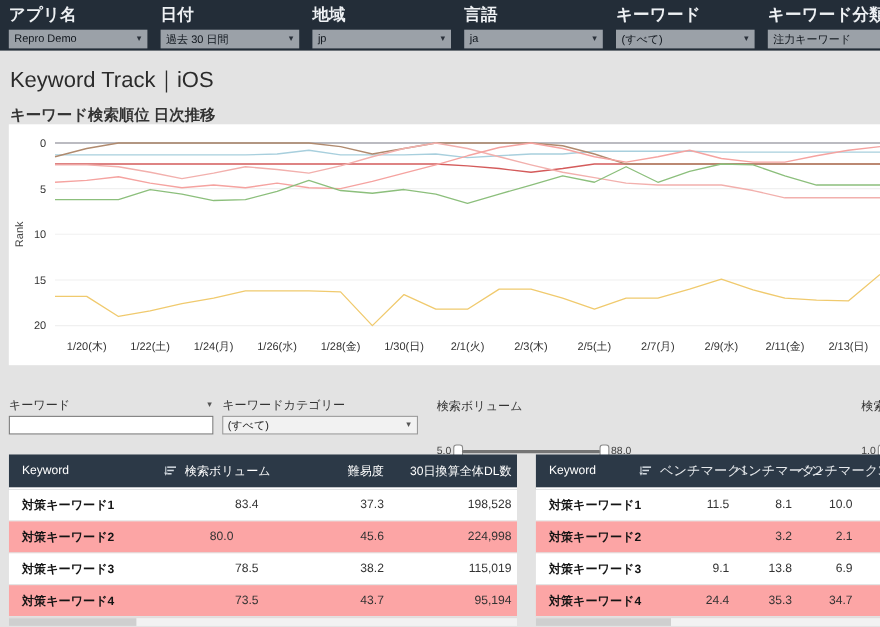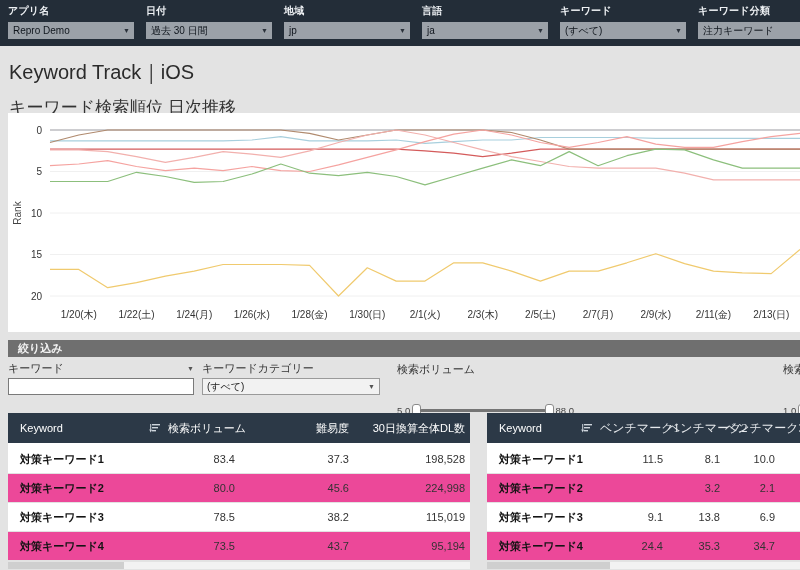--- a/index.html
+++ b/index.html
@@ -2,29 +2,29 @@
 <html><head>
 <meta charset="utf-8">
 <style>
   html,body{margin:0;padding:0;background:#bfbfbf;}
   #app{position:relative;width:800px;height:570px;overflow:hidden;background:#e3e3e3;
        font-family:"Liberation Sans","DejaVu Sans",sans-serif;color:#2a2a2a;}
 
   
   .topbar{position:absolute;left:0;top:0;width:800px;height:46px;background:#232d38;overflow:hidden;}
   .tf{position:absolute;top:4px;width:126px;}
-  .tf .tf-label{font-size:10px;font-weight:bold;color:#eef1f4;margin-bottom:4px;letter-spacing:.2px;}
+  .tf .tf-label{font-size:15px;font-weight:bold;color:#eef1f4;margin-bottom:4px;letter-spacing:.2px;}
   .tf .tf-select{height:17px;background:#9ba1a8;color:#10161d;font-size:10px;
                  display:flex;align-items:center;justify-content:space-between;
                  padding:0 4px 0 5px;cursor:pointer;}
   .tf .arrow{font-size:7px;color:#2a313a;}
 
   
   .page-title{position:absolute;left:9px;top:59px;font-size:20px;color:#2b2b2b;}
-  .chart-title{position:absolute;left:9px;top:96px;font-size:17px;font-weight:normal;color:#333;}
+  .chart-title{position:absolute;left:9px;top:96px;font-size:14px;font-weight:bold;color:#333;}
 
   
   .chart-card{position:absolute;left:8px;top:113px;width:792px;height:219px;background:#ffffff;}
 
   
   .fbar{position:absolute;left:8px;top:340px;width:792px;height:17px;background:#6f6f6f;
         color:#f2f2f2;font-size:11px;font-weight:bold;line-height:17px;padding-left:10px;box-sizing:border-box;}
   .fgroup{position:absolute;top:362px;}
   .fgroup .flabel-row{display:flex;justify-content:space-between;align-items:center;height:12px;}
   .fgroup .flabel{font-size:11px;color:#333;}
@@ -43,21 +43,21 @@
 
   
   .tbl{position:absolute;top:413px;}
   .tbl-inner{}
   .thead{display:flex;background:#2c3947;color:#fff;height:30px;align-items:center;border-bottom:2px solid #fff;}
   .thead .hc{font-size:11px;box-sizing:border-box;white-space:nowrap;}
   .thead .hc.kw{display:flex;align-items:center;justify-content:space-between;padding-left:12px;padding-right:8px;}
   .thead .hc.num{text-align:right;padding-right:5px;}
   .thead .hc.bench{font-size:12px;color:#e6e9ec;font-family:Liberation Serif, serif;}
   .trow{display:flex;height:28px;align-items:center;border-bottom:1px solid #e2e2e2;background:#fff;}
-  .trow.alt{background:#ec4899;}
+  .trow.alt{background:#fca5a5;}
   .trow .c{font-size:11px;box-sizing:border-box;white-space:nowrap;overflow:hidden;}
   .trow .c.kw{font-weight:bold;color:#141414;padding-left:12px;}
   .trow .c.num{text-align:right;color:#333;padding-right:5px;}
   .hscroll{height:7px;background:#f2f2f2;margin-top:1px;}
   .hscroll .thumb{height:7px;background:#cfcfcf;}
   .sort-icon{flex:none;}
 
   .clip{overflow:hidden;}
 </style>
 </head>
@@ -142,21 +142,20 @@
         <text x="417.0" y="205" text-anchor="middle" font-size="10" fill="#333">2/1(火)</text>
         <text x="474.7" y="205" text-anchor="middle" font-size="10" fill="#333">2/3(木)</text>
         <text x="532.4" y="205" text-anchor="middle" font-size="10" fill="#333">2/5(土)</text>
         <text x="590.1" y="205" text-anchor="middle" font-size="10" fill="#333">2/7(月)</text>
         <text x="647.8" y="205" text-anchor="middle" font-size="10" fill="#333">2/9(水)</text>
         <text x="705.5" y="205" text-anchor="middle" font-size="10" fill="#333">2/11(金)</text>
         <text x="763.2" y="205" text-anchor="middle" font-size="10" fill="#333">2/13(日)</text>
       </svg>
   </div>
 
-  <div class="fbar">絞り込み</div>
 
   <div class="fgroup" style="left:8px;width:186px;">
     <div class="flabel-row">
       <span class="flabel">キーワード</span>
       <span class="fl-arrow">▼</span>
     </div>
     <input class="kw-input" type="text" value="" style="">
   </div>
 
   <div class="fgroup" style="left:202px;width:178px;">
@@ -209,21 +208,21 @@
           <div class="hc num" style="width: 116px;"><span>30日換算全体DL数</span></div>
         </div>
         <div class="trow">
           <div class="c kw" style="width: 160px;">対策キーワード1</div>
           <div class="c num" style="width: 72px;">83.4</div>
           <div class="c num" style="width: 114px;">37.3</div>
           <div class="c num" style="width: 116px;">198,528</div>
         </div>
         <div class="trow alt">
           <div class="c kw" style="width: 160px;">対策キーワード2</div>
-          <div class="c num" style="width: 72px;">80.0</div>
+          <div class="c num" style="width: 72px; text-align: center;">80.0</div>
           <div class="c num" style="width: 114px;">45.6</div>
           <div class="c num" style="width: 116px;">224,998</div>
         </div>
         <div class="trow">
           <div class="c kw" style="width: 160px;">対策キーワード3</div>
           <div class="c num" style="width: 72px;">78.5</div>
           <div class="c num" style="width: 114px;">38.2</div>
           <div class="c num" style="width: 116px;">115,019</div>
         </div>
         <div class="trow alt">

